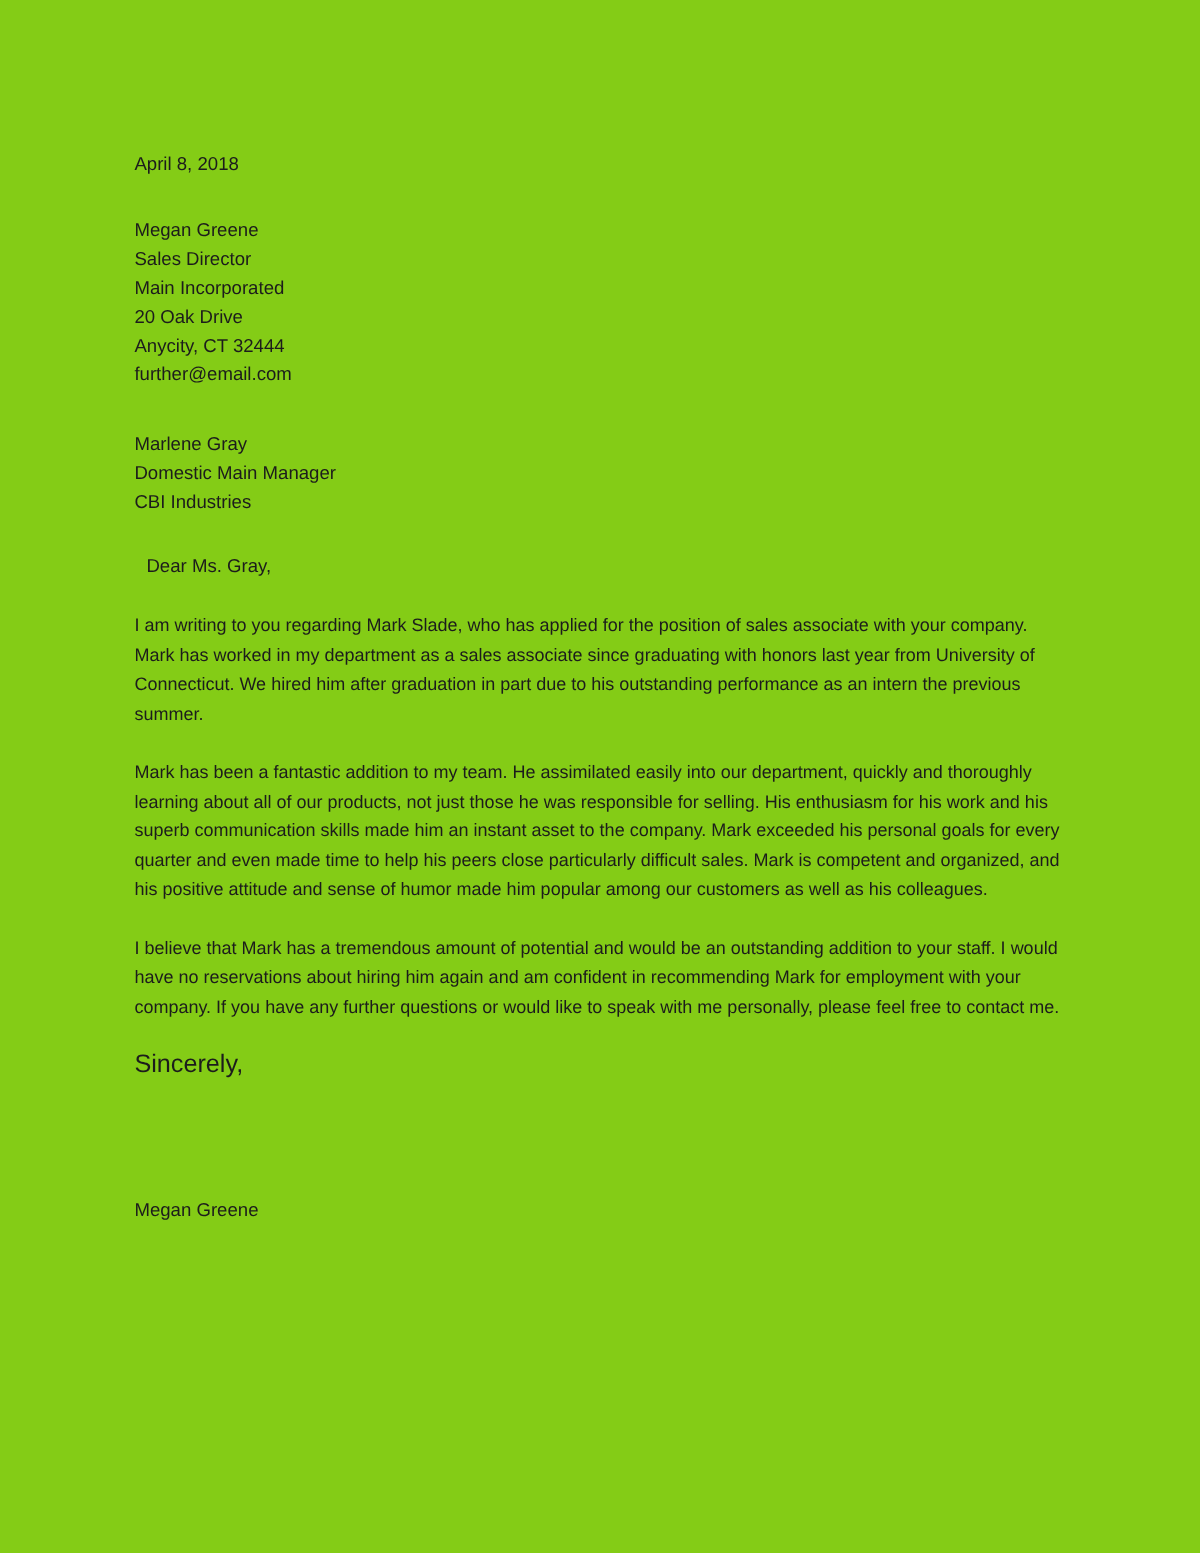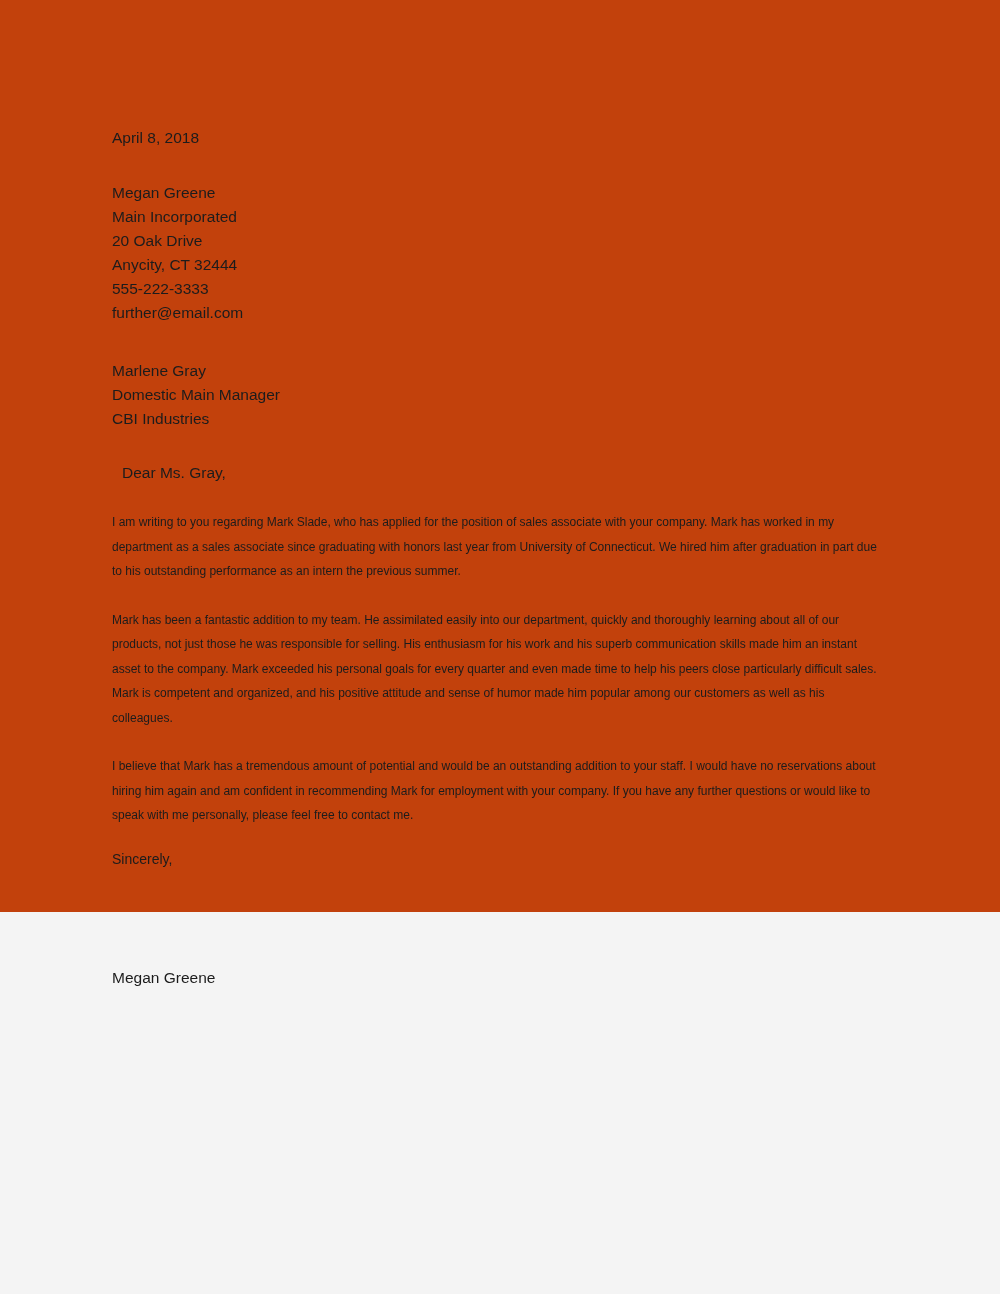--- a/index.html
+++ b/index.html
@@ -8,24 +8,24 @@
   }
   body {
     width: 1000px;
     height: 1294px;
     background: #f4f4f4;
     font-family: "Liberation Sans", sans-serif;
     color: #1a1a1a;
   }
   .page {
     width: 1000px;
-    height: 912px;
+    height: 1294px;
     box-sizing: border-box;
     padding: 130px 112px 60px 112px;
-    background: #c2410c;
+    background: #84cc16;
   }
   .letter {
     font-size: 15.5px;
     line-height: 1.0;
     color: #1c1c1c;
   }
   .date-line {
     font-size: 15.5px;
     margin-bottom: 35px;
   }
@@ -35,49 +35,49 @@
   .address-block .addr-line {
     font-size: 15.5px;
     line-height: 24px;
   }
   .salutation {
     font-size: 15.5px;
     margin-bottom: 30px;
     margin-left: 10px;
   }
   .body-paragraph {
-    font-size: 12px;
+    font-size: 15px;
     line-height: 24.5px;
     margin-bottom: 24px;
     max-width: 775px;
     text-align: left;
   }
   .closing {
-    font-size: 14px;
+    font-size: 21px;
     margin-top: 19px;
   }
   .signature-name {
     font-size: 15.5px;
     margin-top: 104px;
   }
 </style>
 </head>
 <body>
 
 <div class="page">
   <div class="letter">
 
     <div class="date-line">April 8, 2018</div>
 
     <div class="address-block">
       <div class="addr-line">Megan Greene</div>
+      <div class="addr-line">Sales Director</div>
       <div class="addr-line">Main Incorporated</div>
       <div class="addr-line">20 Oak Drive</div>
       <div class="addr-line">Anycity, CT 32444</div>
-      <div class="addr-line">555-222-3333</div>
       <div class="addr-line">further@email.com</div>
     </div>
 
     <div class="address-block">
       <div class="addr-line">Marlene Gray</div>
       <div class="addr-line">Domestic Main Manager</div>
       <div class="addr-line">CBI Industries</div>
     </div>
 
     <div class="salutation">Dear Ms. Gray,</div>

